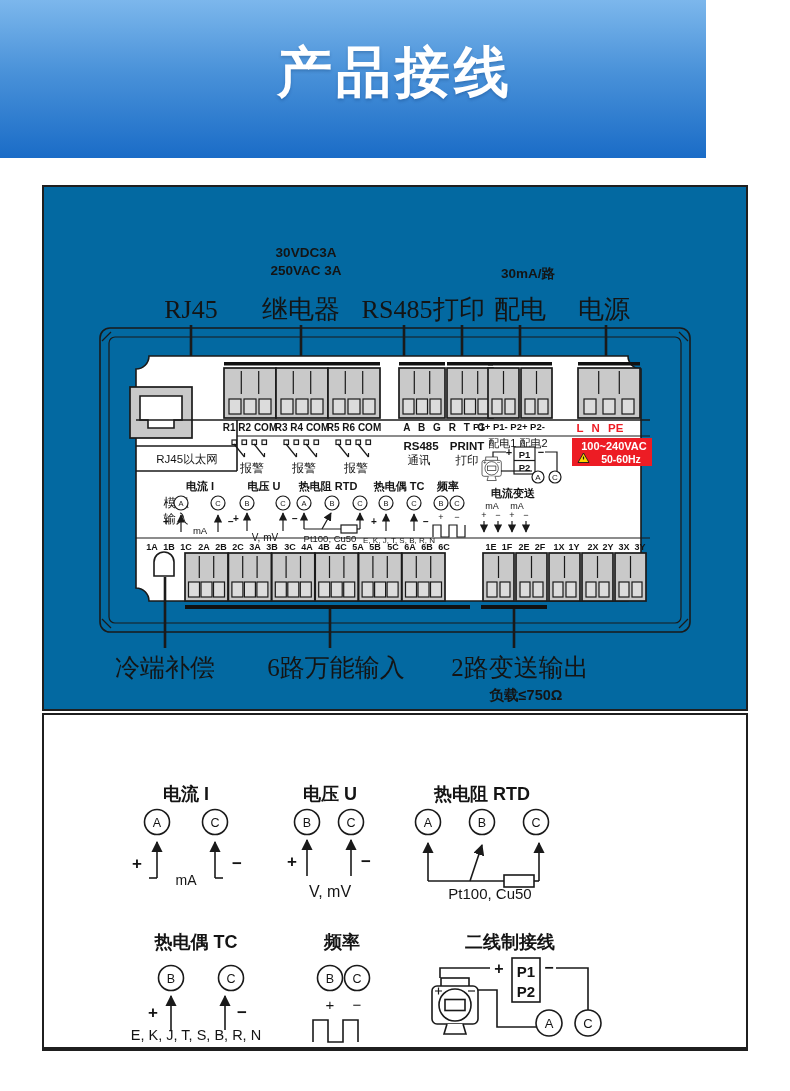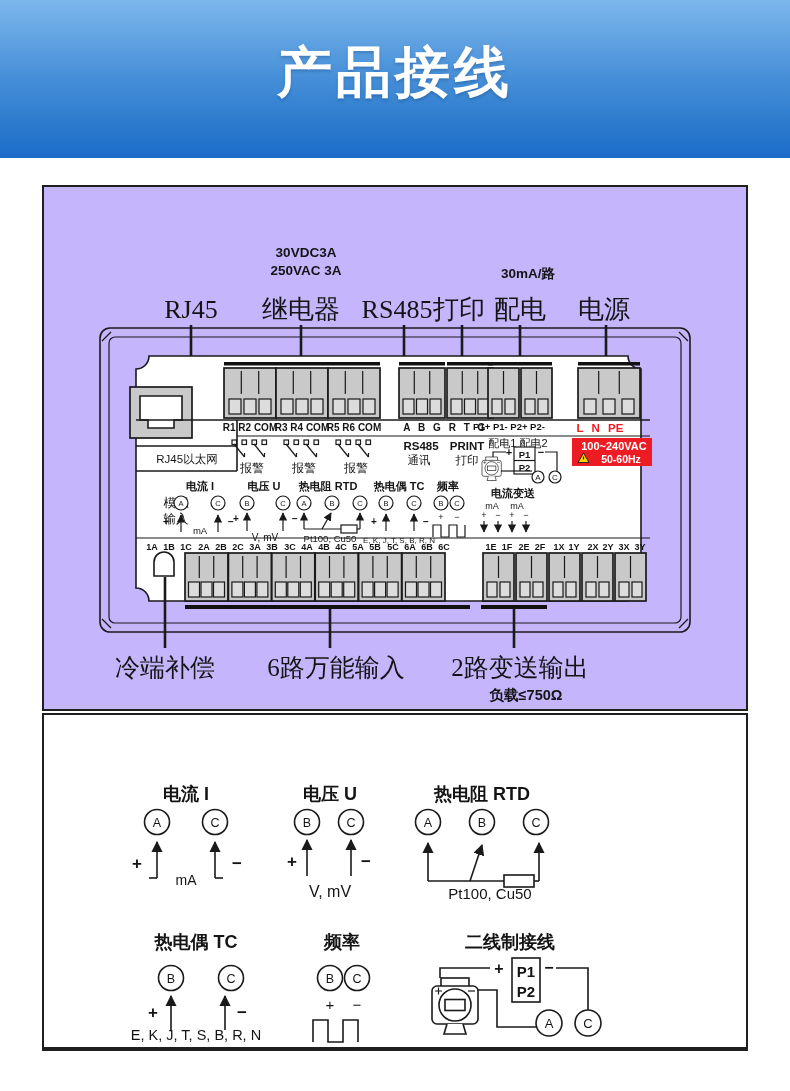--- a/index.html
+++ b/index.html
@@ -1,24 +1,24 @@
 <!DOCTYPE html>
 <html><head>
 <meta charset="utf-8">
 <style>
   html,body{margin:0;padding:0;background:#fff;}
   .page{position:relative;width:790px;height:1091px;background:#ffffff;overflow:hidden;
         font-family:"Liberation Sans",sans-serif;}
-  .hdr{position:absolute;left:0;top:0;width:790px;height:158px;
+  .hdr{position:absolute;left:0;top:0;width:706px;height:158px;
        background:linear-gradient(180deg,#7cb7ec 0%,#4a92d9 45%,#1a6cc7 100%);}
   .hdr-title{position:absolute;left:0;top:36px;width:790px;text-align:center;
        font-size:55px;font-weight:bold;color:#ffffff;letter-spacing:4px;
        text-shadow:0 2px 3px rgba(0,40,90,0.25);
        font-family:"Liberation Sans",sans-serif;}
-  .box1{position:absolute;left:42px;top:185px;width:702px;height:522px;border:2px solid #1f1f1f;background:#c4b5fd;}
+  .box1{position:absolute;left:42px;top:185px;width:702px;height:522px;border:2px solid #1f1f1f;background:#0369a1;}
   .box2{position:absolute;left:42px;top:713px;width:702px;height:332px;border:2px solid #1f1f1f;border-bottom-width:4px;background:#fff;}
   .sec-title{position:absolute;font-size:34px;color:#141414;letter-spacing:3px;
        font-family:"Liberation Serif",serif;font-weight:600;}
   #tl-title{left:58px;top:196px;}
   #ec-title{left:58px;top:724px;}
   svg{position:absolute;left:0;top:0;}
   .t{font-family:"Liberation Sans",sans-serif;fill:#141414;}
   .ser{font-family:"Liberation Serif",serif;fill:#141414;}
   .b{font-weight:bold;}
   .mid{text-anchor:middle;}

